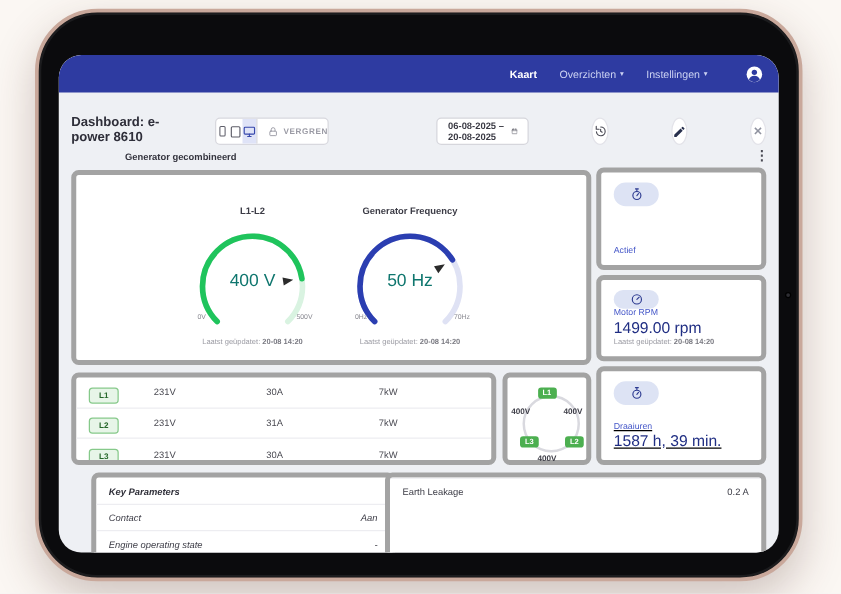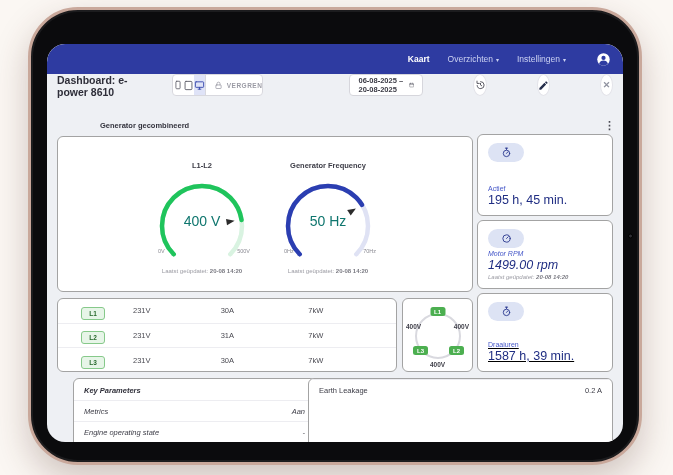--- a/index.html
+++ b/index.html
@@ -18,21 +18,21 @@
   
   .navbar { position:absolute; left:0; top:0; right:0; height:30px; background:var(--navbar,#2e3ba1);
     border-radius:18px 18px 0 0; display:flex; align-items:center; justify-content:flex-end;
     padding:0 12px; gap:18px; }
   .nav-item { color:#ccd2f2; font-size:8.5px; display:flex; align-items:center; gap:3px; cursor:pointer; }
   .nav-item.active { color:#ffffff; font-weight:bold; }
   .nav-caret { font-size:6px; color:#ccd2f2; }
   .avatar { width:15px; height:15px; margin-left:12px; }
 
   
-  .toolbar { position:absolute; left:0; top:30px; right:0; height:42px; display:flex; align-items:flex-start; padding:0 10px;gap:44px; }
+  .toolbar { position:absolute; left:0; top:30px; right:0; height:42px; display:flex; align-items:flex-end; padding:0 10px;gap:44px; }
   .page-title { font-size:10.5px; font-weight:bold; color:#2e2e39; }
   .device-group { margin-left:auto; display:flex; align-items:center; height:22px; background:#fff;
     border:1px solid #d8d8de; border-radius:4px; overflow:hidden; }
   .dev-btn { width:24px; height:100%; display:flex; align-items:center; justify-content:center; cursor:pointer; }
   .dev-btn svg { stroke:#5d5d68; }
   .dev-btn.selected { background:#dfe3f7; }
   .dev-btn.selected svg { stroke:#3647ac; }
   .lock-btn { display:flex; align-items:center; gap:4px; padding:0 8px; height:100%;
     border-left:1px solid #d8d8de; cursor:pointer; }
   .lock-label { font-size:6.5px; font-weight:bold; letter-spacing:.5px; color:#9a9aa4; }
@@ -41,39 +41,39 @@
   .date-text { font-size:7.5px; font-weight:bold; color:#3a3a44; }
   .icon-circle { width:22px; height:22px; border-radius:50%; background:#fff; border:1px solid #e3e3e9;
     display:flex; align-items:center; justify-content:center; margin-left:6px; cursor:pointer; }
   .x-glyph { font-size:9px; color:#9093a0; font-weight:bold; }
 
   
   .panel-head { position:absolute; left:12px; right:8px; top:76px; display:flex; justify-content:space-between; align-items:center;margin-left:41px; }
   .panel-title { font-size:7.5px; font-weight:bold; color:#33333d; }
   .kebab { font-size:11px; color:#4a4a54; font-weight:bold; cursor:pointer; line-height:10px; }
 
-  .card { position:absolute; background:#fff; border:1px solid #a3a3a3; border-radius:6px; }
+  .card { position:absolute; background:#fff; border:4px solid #a3a3a3; border-radius:6px; }
 
   
   .gauges-card { left:10px; top:92px; width:416px; height:156px; display:flex; justify-content:center; padding-top:24px; }
   .gauge-block { width:126px; display:flex; flex-direction:column; align-items:center; }
   .gauge-title { font-size:7.5px; font-weight:bold; color:#3c3c46; }
   .gauge-svg-wrap { position:relative; width:100px; height:88px; margin-top:2px; }
   .gauge-svg-wrap svg { width:100px; height:88px; }
   .gauge-value { position:absolute; left:0; right:0; top:41px; text-align:center;
     font-size:14px; color:#0f766e; }
   .gauge-min { position:absolute; left:6px; bottom:6px; font-size:5.5px; color:#8a8a92; }
   .gauge-max { position:absolute; right:2px; bottom:6px; font-size:5.5px; color:#8a8a92; }
   .gauge-updated { margin-top:8px; font-size:6px; color:#9b9ba3; }
   .gauge-updated b { color:#7a7a82; }
 
   
   .phase-table { left:10px; top:254px; width:340px; height:74px; overflow:hidden; }
   .pt-row { display:grid; grid-template-columns:52px 1fr 1fr 1fr; align-items:center; height:24.5px;
-    border-bottom:1px solid #ededf1; padding-left:23px; }
+    border-bottom:1px solid #ededf1; padding-left:10px; }
   .pt-row:last-child { border-bottom:none; }
   .pt-badge { display:inline-block; width:24px; text-align:center; padding:2px 0; border-radius:3px;
     background:#e7f5e8; border:1px solid #86c98a; color:#27682b; font-size:6.5px; font-weight:bold; }
   .pt-cell { font-size:7.5px; color:#4a4a52; }
 
   
   .phase-circle { left:355px; top:254px; width:71px; height:74px; }
   .pc-ring { position:absolute; left:12px; top:14px; width:46px; height:46px; border-radius:50%;
     border:2px solid #d9d9df; }
   .pc-badge { position:absolute; background:#4caf50; color:#fff; font-size:6px; font-weight:bold;
@@ -82,21 +82,21 @@
   .pc-badge.right { left:46px; top:47px; }
   .pc-badge.left { left:10px; top:47px; }
   .pc-val { position:absolute; font-size:6.5px; font-weight:bold; color:#3e3e48; }
   .pc-val.left { left:3px; top:24px; }
   .pc-val.right { right:3px; top:24px; }
   .pc-val.bottom { left:50%; top:62px; transform:translateX(-50%); }
 
   
   .stat-card { display:flex; flex-direction:column; padding:8px 10px 8px 10px; }
   .stat1 { left:430px; top:90px; width:136px; height:82px; }
-  .stat2 { left:430px; top:176px; width:136px; height:69px;font-style:italic; }
+  .stat2 { left:430px; top:176px; width:136px; height:69px; }
   .stat3 { left:430px; top:249px; width:136px; height:79px;text-decoration:underline; }
   .stat-pill { width:36px; height:19px; border-radius:10px; background:#dde3f4;
     display:flex; align-items:center; justify-content:center; }
   .stat-bottom { margin-top:auto; }
   .stat-label { font-size:7px; color:#4456c8; }
   .stat-value { font-size:12.5px; color:#202e83; margin-top:1px; }
   .stat-updated { font-size:6px; color:#9b9ba3; margin-top:2px; }
   .stat-updated b { color:#7a7a82; }
 
   
@@ -270,21 +270,20 @@
     <div class="card stat-card stat1">
       <div class="stat-pill">
         <svg class="thin" viewBox="0 0 24 24" width="11" height="11" stroke="#2c3a90" stroke-width="2">
           <path d="M9.5 2.5h5M12 2.5v3"></path>
             <circle cx="12" cy="14" r="7"></circle>
             <path d="M12 14l2.8-3.2"></path>
           </svg>
       </div>
       <div class="stat-bottom">
         <div class="stat-label">Actief</div>
-        <div class="stat-value">195 h, 45 min.</div>
       </div>
     </div>
 
     <div class="card stat-card stat2">
       <div class="stat-pill">
         <svg class="thin" viewBox="0 0 24 24" width="11" height="11" stroke="#2c3a90" stroke-width="2">
           <circle cx="12" cy="12" r="8"></circle>
             <path d="M12 12l4-4"></path>
           </svg>
       </div>
@@ -307,21 +306,21 @@
       </div>
       <div class="stat-bottom">
         <div class="stat-label">Draaiuren</div>
         <div class="stat-value">1587 h, 39 min.</div>
       </div>
     </div>
 
     <div class="card kv-card key-params">
       <div class="kv-title">Key Parameters</div>
       <div class="kv-row">
-        <span class="kv-label">Metrics</span>
+        <span class="kv-label">Contact</span>
         <span class="kv-value">Aan</span>
       </div>
       <div class="kv-row">
         <span class="kv-label">Engine operating state</span>
         <span class="kv-value">-</span>
       </div>
 
     </div>
 
     <div class="card kv-card extra-metrics">

